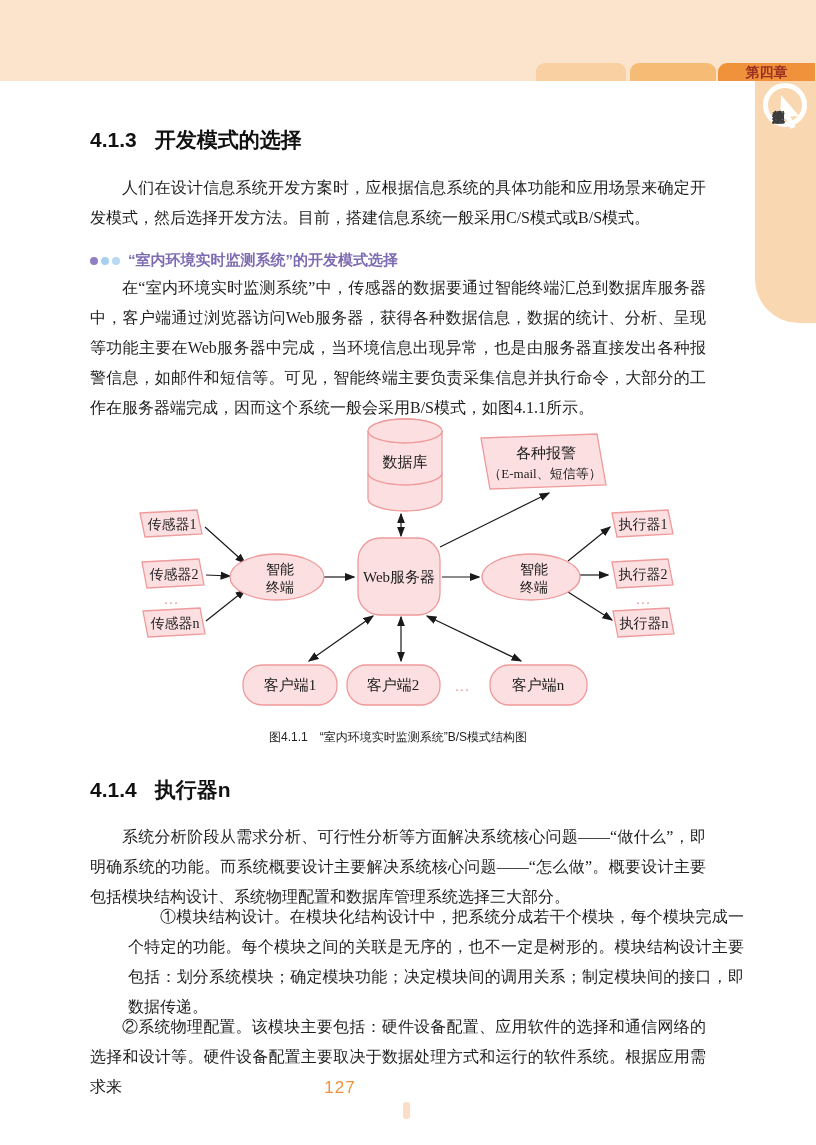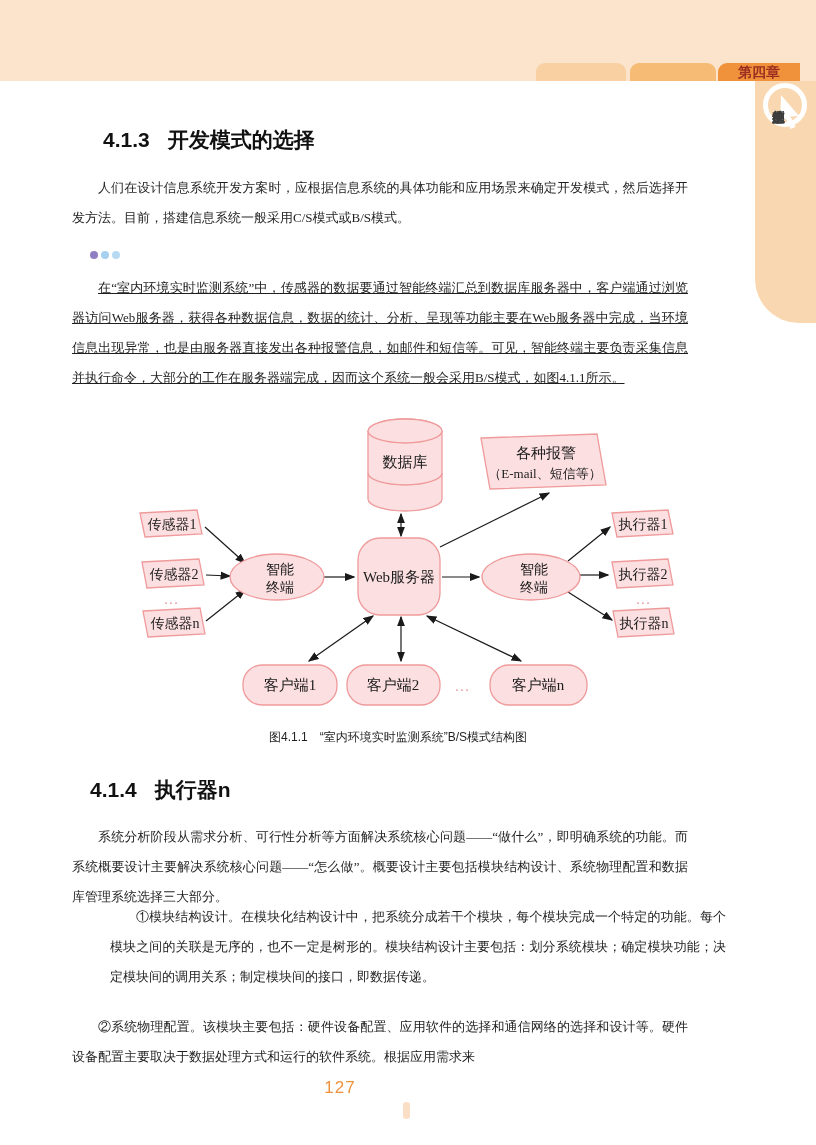--- a/index.html
+++ b/index.html
@@ -4,38 +4,38 @@
 <style>
   html,body{margin:0;padding:0;}
   body{width:816px;height:1145px;background:#ffffff;position:relative;overflow:hidden;
        font-family:"Liberation Serif","DejaVu Serif",serif;color:#1f1f1f;}
   .abs{position:absolute;}
   
   .top-band{left:0;top:0;width:816px;height:81px;background:#fbe3cc;}
   .tab{position:absolute;bottom:0;height:18px;border-radius:9px 9px 0 0;}
   .tab1{left:536px;width:90px;background:#f8d0a1;}
   .tab2{left:630px;width:86px;background:#f6bb75;}
-  .tab3{left:718px;width:82px;background:#f0923c;border-radius:9px 0 0 0;
+  .tab3{left:718px;width:97px;background:#f0923c;border-radius:9px 0 0 0;
         font-family:"Liberation Sans","DejaVu Sans",sans-serif;font-weight:bold;
         font-size:14px;color:#9c2e21;text-align:center;line-height:18px;}
   
   .sidebar{left:755px;top:81px;width:61px;height:242px;background:#f9d8b1;
            border-radius:0 0 0 44px;}
   .cursor-ring{position:absolute;left:8px;top:2px;width:34px;height:34px;
                border:5px solid #ffffff;border-radius:50%;}
   .cursor-arrow{position:absolute;left:22px;top:14px;}
   .v-title{position:absolute;left:16px;top:19px;width:15px;
            writing-mode:vertical-rl;text-orientation:upright;
            font-family:"Liberation Sans","DejaVu Sans",sans-serif;
            font-size:13px;letter-spacing:0px;color:#3d3d3d;line-height:15px;}
   
   .h-sec{left:90px;width:616px;font-family:"Liberation Sans","DejaVu Sans",sans-serif;
          font-weight:bold;font-size:21px;color:#111;}
   .h-sec .num{margin-right:18px;}
-  .para{left:72px;width:616px;font-size:13px;line-height:30px;
+  .para{left:90px;width:616px;font-size:16px;line-height:30px;
         text-align:justify;text-indent:2em;}
   .subhead{left:90px;width:616px;display:flex;align-items:center;
            font-family:"Liberation Sans","DejaVu Sans",sans-serif;
            font-size:15px;font-weight:bold;color:#7e6cb2;}
   .dot{width:8px;height:8px;border-radius:50%;margin-right:3px;display:inline-block;}
   .dot1{background:#9080c2;}
   .dot2{background:#a5d1ee;}
   .dot3{background:#b7daf2;margin-right:8px;}
   .caption{left:90px;width:616px;text-align:center;
            font-family:"Liberation Sans","DejaVu Sans",sans-serif;
@@ -62,31 +62,32 @@
 </div>
 
 <div class="abs sidebar">
   <div class="cursor-ring"></div>
   <svg class="cursor-arrow" width="26" height="34" viewBox="0 0 26 34">
     <path d="M4,0 L22,21 L13.5,21.5 L18.5,32 L13.5,34 L9,23.5 L3,29 Z" fill="#ffffff"></path>
   </svg>
   <div class="v-title">信息系统的搭建实例</div>
 </div>
 
-<div class="abs h-sec" style="top:126px;margin-left:13px;">
+<div class="abs h-sec" style="top:126px;">
   <span class="num">4.1.3</span><span>开发模式的选择</span>
 </div>
 <div class="abs para" style="top:173px;">人们在设计信息系统开发方案时，应根据信息系统的具体功能和应用场景来确定开发模式，然后选择开发方法。目前，搭建信息系统一般采用C/S模式或B/S模式。</div>
 
 <div class="abs subhead" style="top:251px;">
   <span class="dot dot1"></span>
   <span class="dot dot2"></span>
   <span class="dot dot3"></span>
+  <span>“室内环境实时监测系统”的开发模式选择</span>
 </div>
-<div class="abs para" style="top:273px;text-decoration:underline;">在“室内环境实时监测系统”中，传感器的数据要通过智能终端汇总到数据库服务器中，客户端通过浏览器访问Web服务器，获得各种数据信息，数据的统计、分析、呈现等功能主要在Web服务器中完成，当环境信息出现异常，也是由服务器直接发出各种报警信息，如邮件和短信等。可见，智能终端主要负责采集信息并执行命令，大部分的工作在服务器端完成，因而这个系统一般会采用B/S模式，如图4.1.1所示。</div>
+<div class="abs para" style="top:273px;">在“室内环境实时监测系统”中，传感器的数据要通过智能终端汇总到数据库服务器中，客户端通过浏览器访问Web服务器，获得各种数据信息，数据的统计、分析、呈现等功能主要在Web服务器中完成，当环境信息出现异常，也是由服务器直接发出各种报警信息，如邮件和短信等。可见，智能终端主要负责采集信息并执行命令，大部分的工作在服务器端完成，因而这个系统一般会采用B/S模式，如图4.1.1所示。</div>
 
 <svg class="abs diagram" width="616" height="310" viewBox="0 0 616 310">
   <defs>
     <marker id="arr" viewBox="0 0 8 6" markerWidth="9" markerHeight="7" refX="7" refY="3" orient="auto-start-reverse">
       <path d="M0,0 L8,3 L0,6 Z" fill="#1a1a1a"></path>
     </marker>
   </defs>
 
   <g>
     <line class="dline" x1="105" y1="117" x2="145" y2="153" marker-end="url(#arr)"></line>

